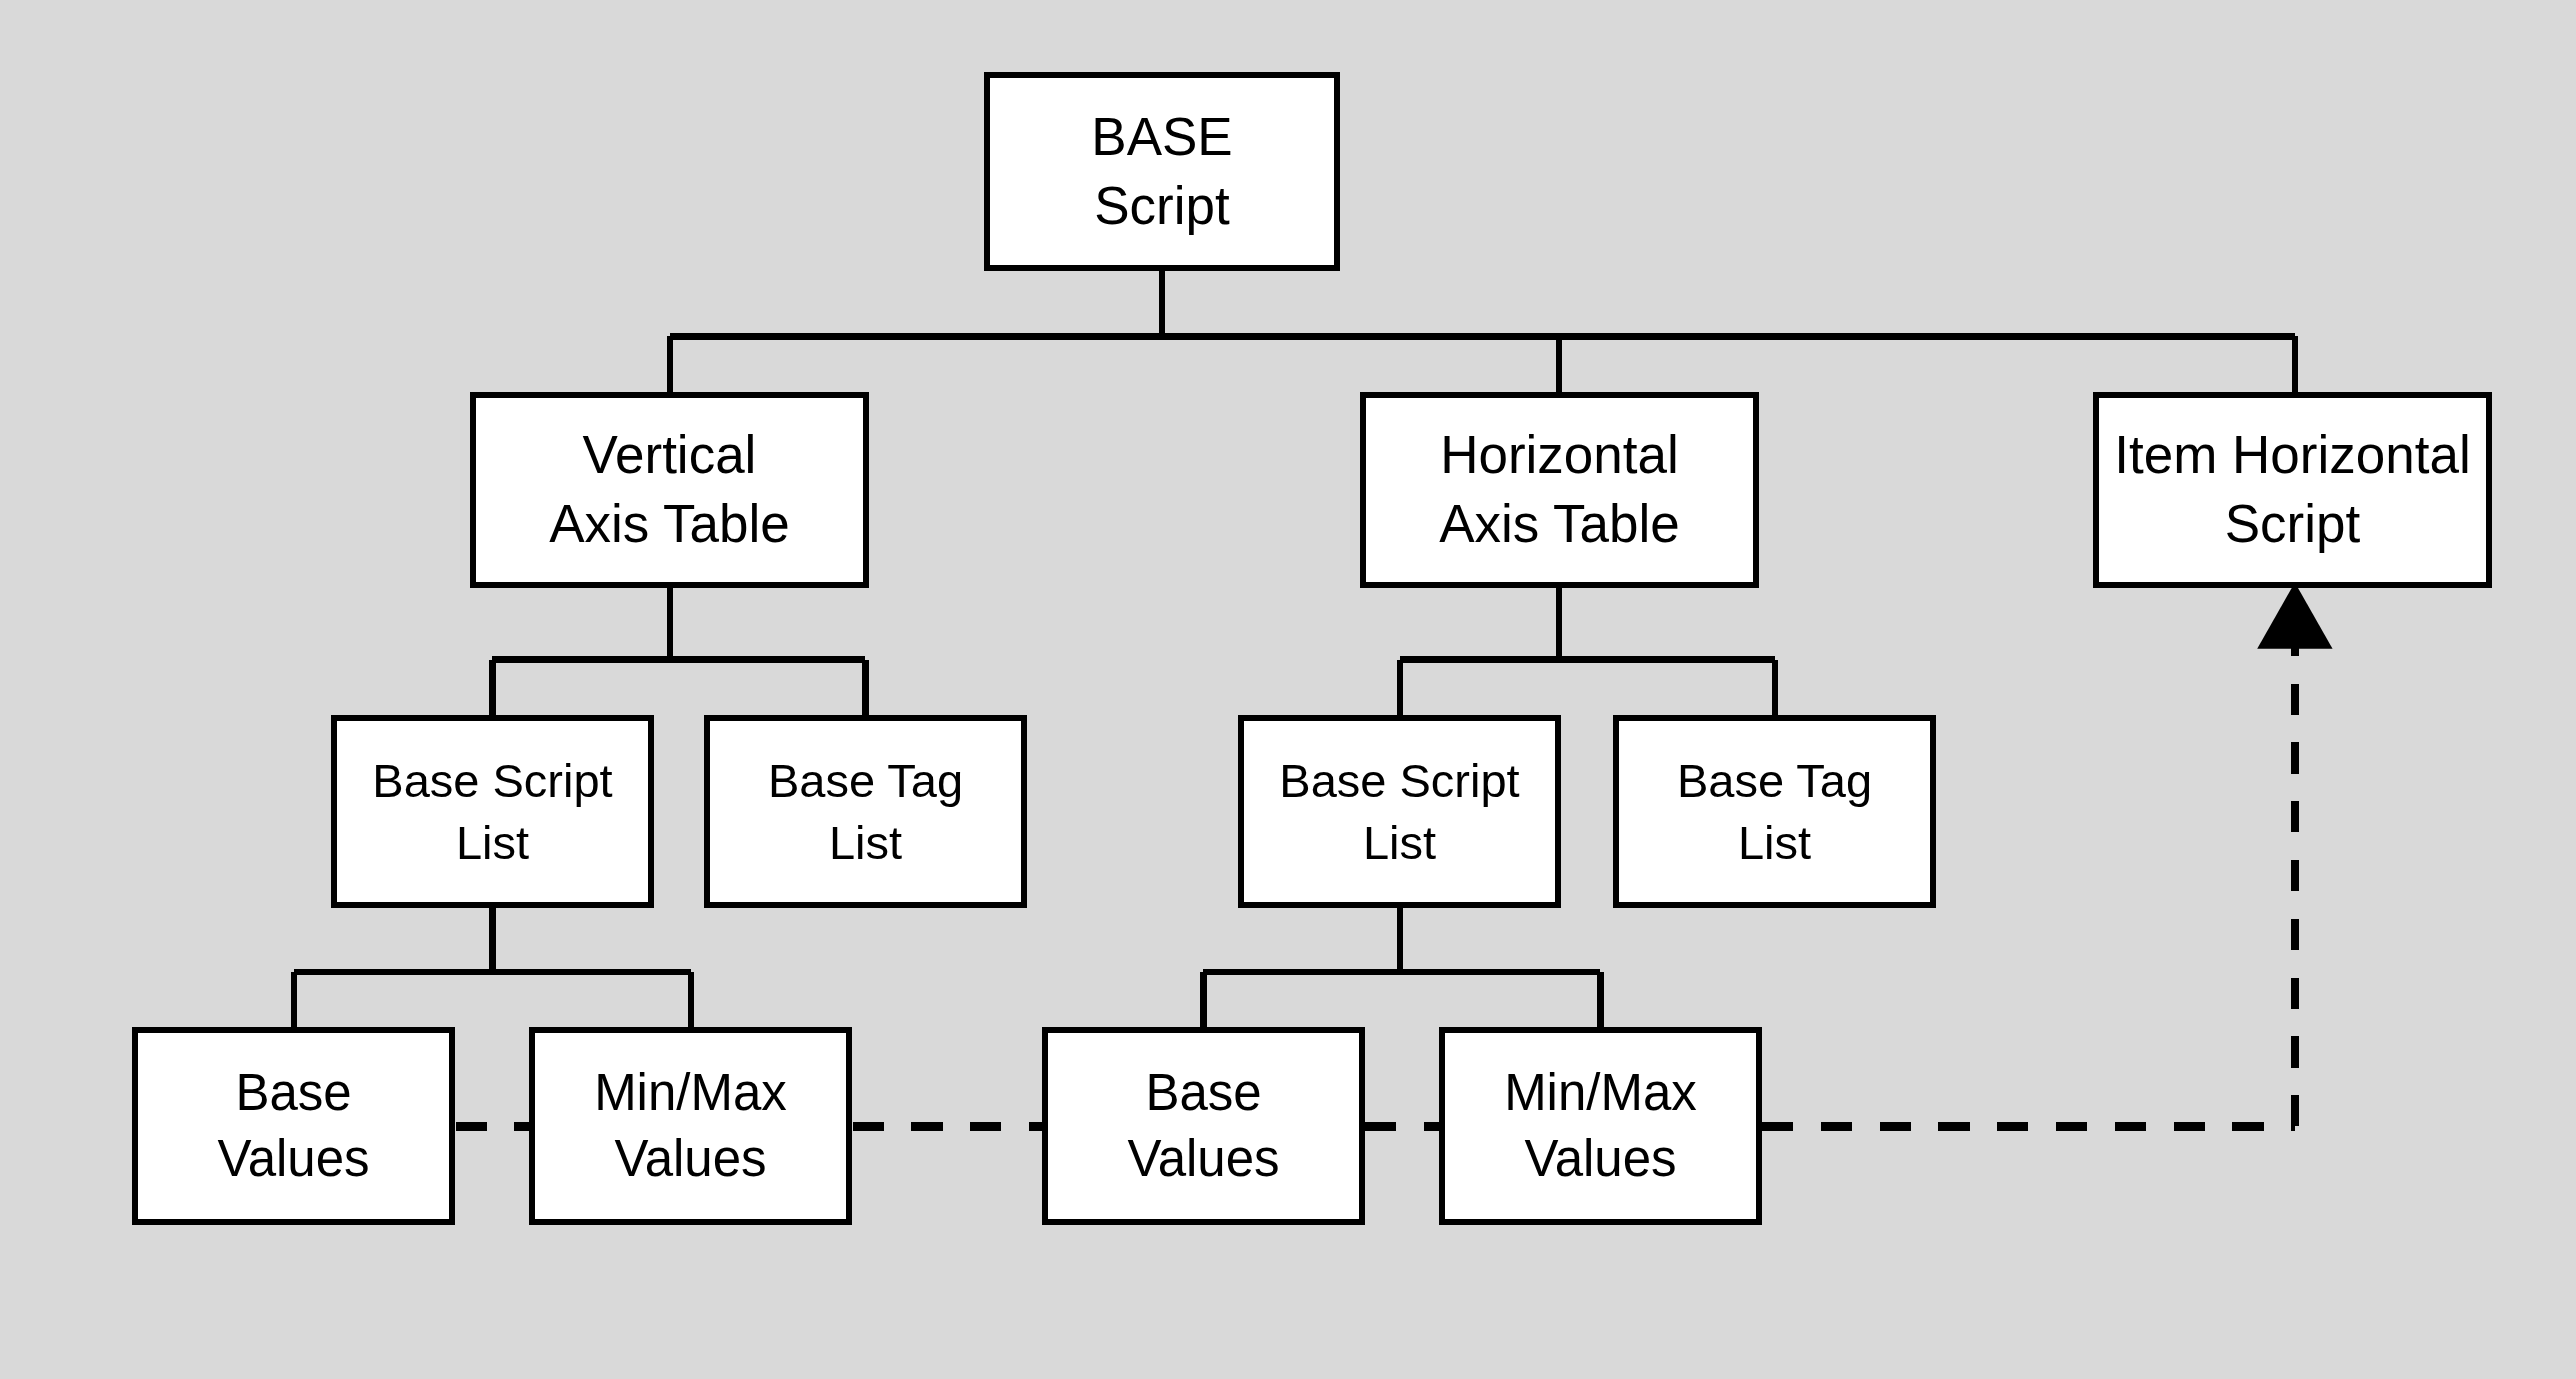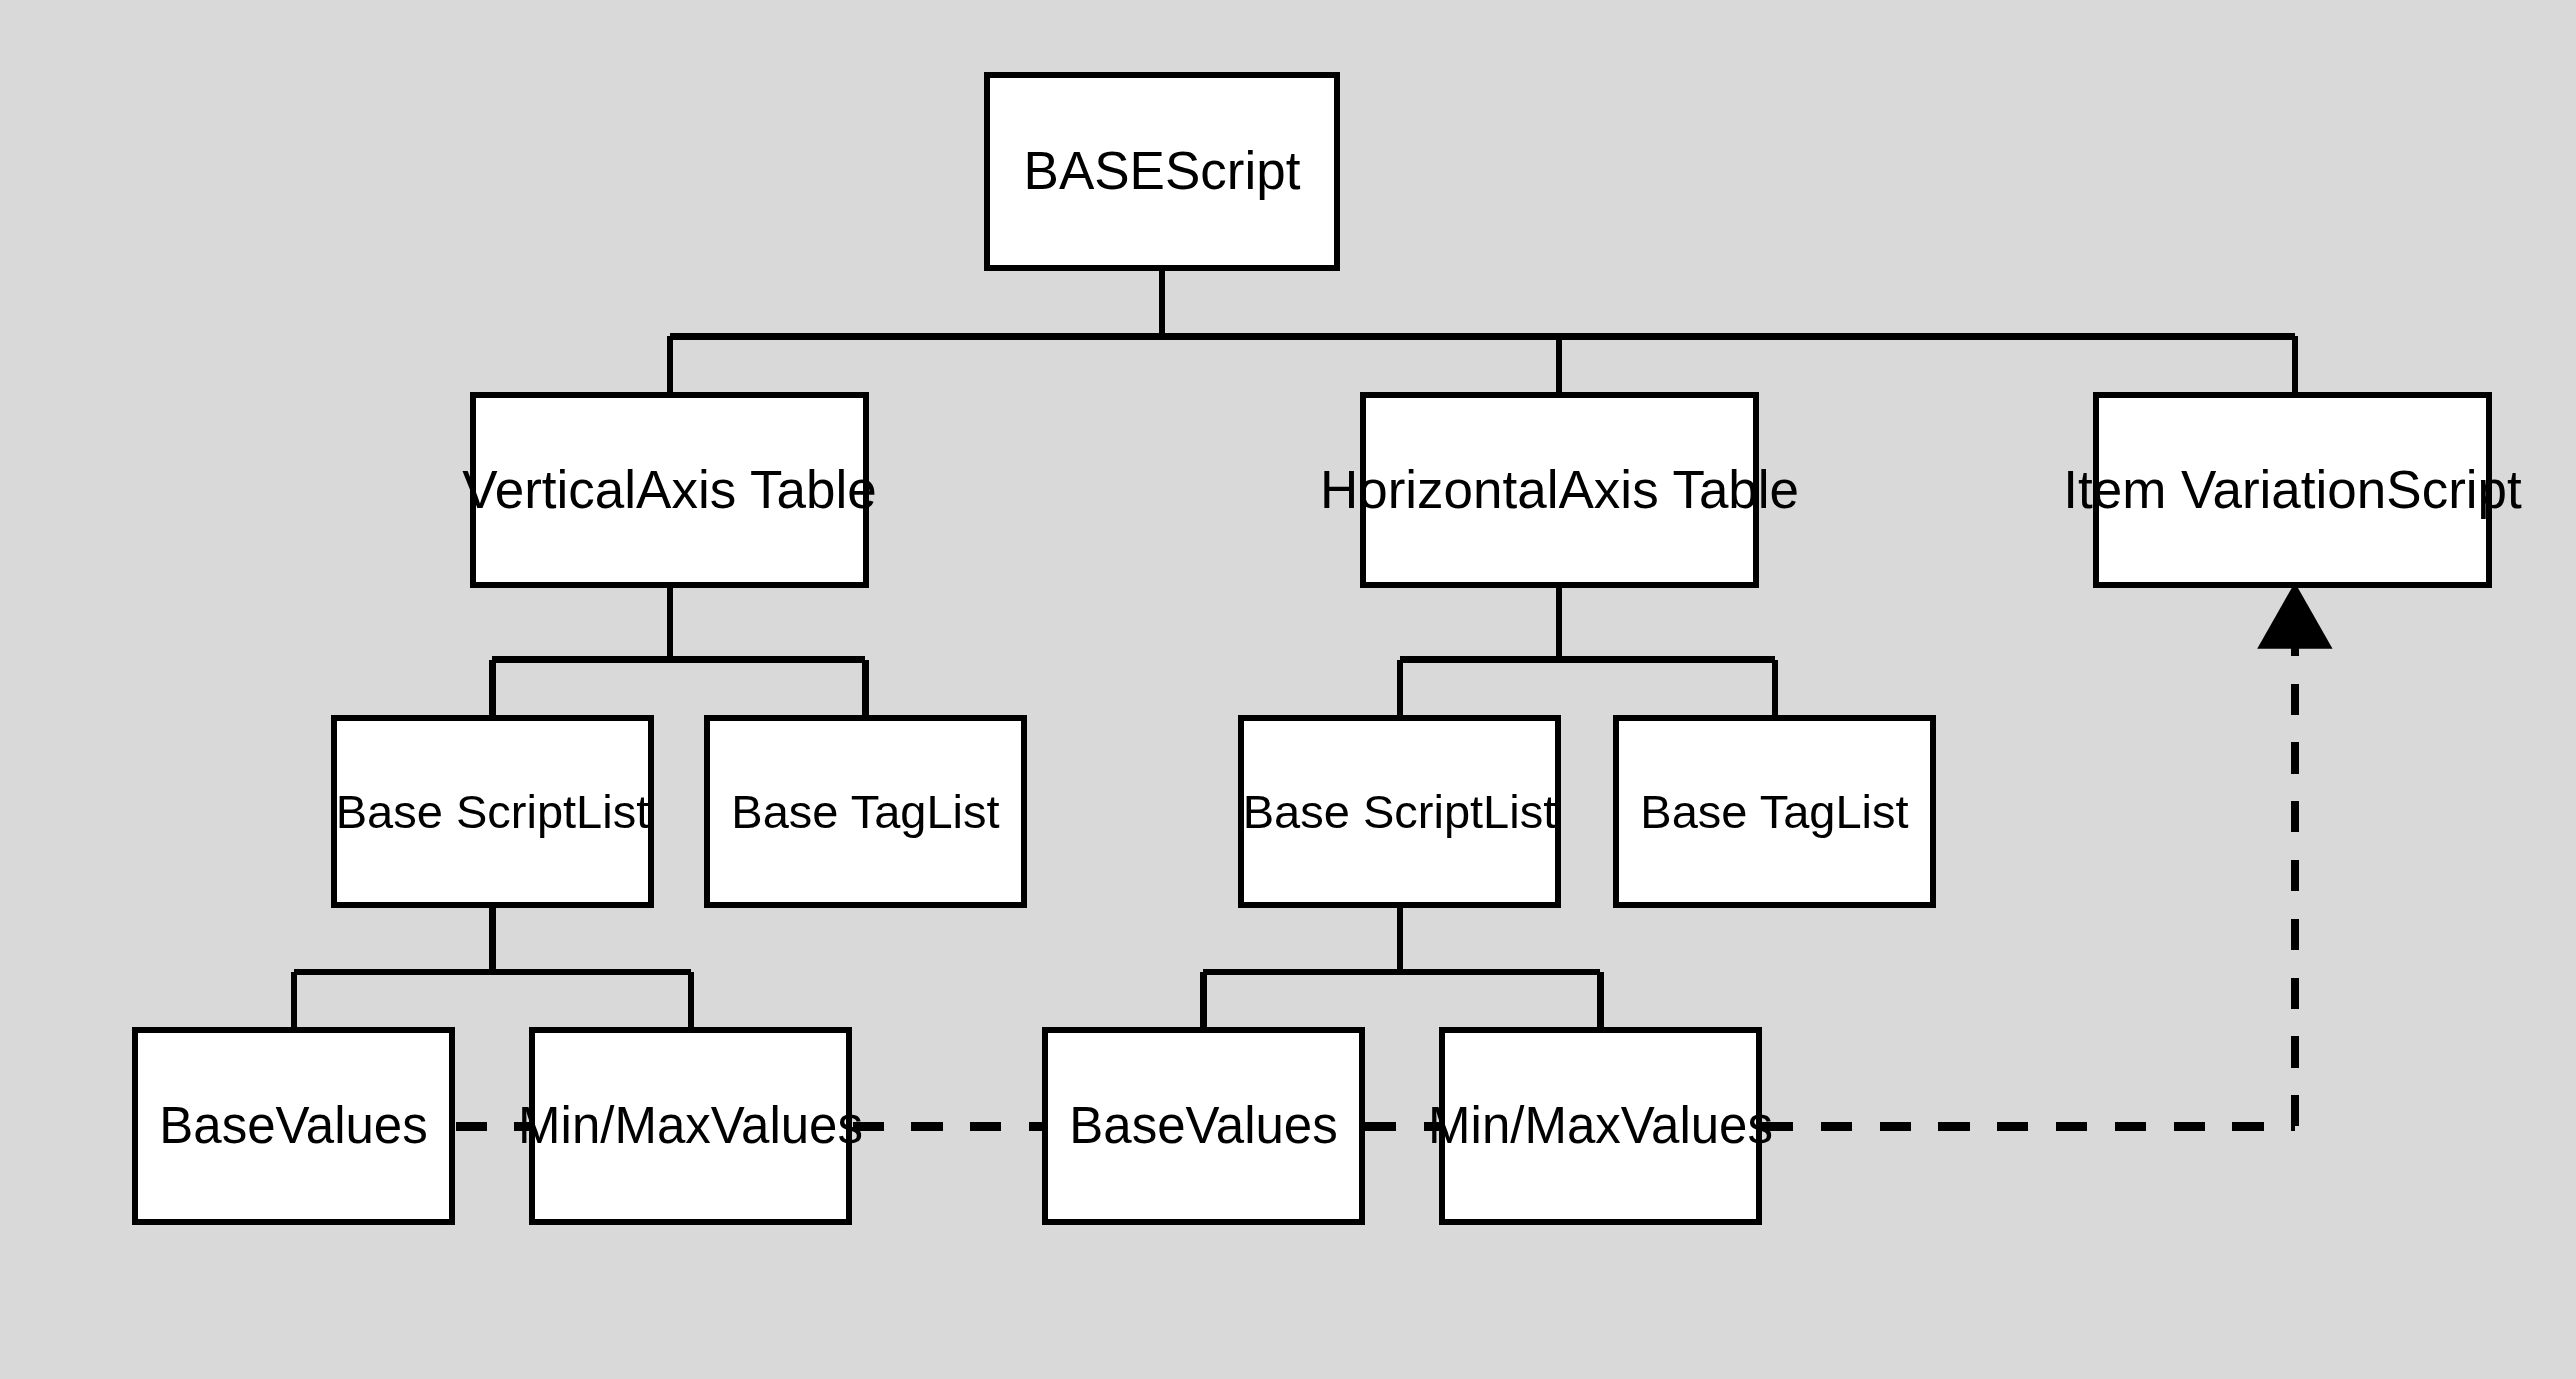--- a/index.html
+++ b/index.html
@@ -20,21 +20,21 @@
     left: 0; top: 0;
     width: 2576px;
     height: 1380px;
   }
   .node {
     position: absolute;
     background: #ffffff;
     border: 6.4px solid #000000;
     box-sizing: border-box;
     display: flex;
-    flex-direction: row;
+    flex-direction: column;
     align-items: center;
     justify-content: center;
     color: #000000;
     z-index: 2;
   }
   .node .line {
     display: block;
     text-align: center;
     white-space: nowrap;
     line-height: 1.30;
@@ -106,21 +106,21 @@
     <span class="line t-big">Vertical</span>
     <span class="line t-big">Axis Table</span>
   </div>
 
   <div class="node" style="left:1360px; top:392px; width:399px; height:196px;">
     <span class="line t-big">Horizontal</span>
     <span class="line t-big">Axis Table</span>
   </div>
 
   <div class="node" style="left:2093px; top:392px; width:399px; height:196px;">
-    <span class="line t-big">Item Variation</span>
+    <span class="line t-big">Item Horizontal</span>
     <span class="line t-big">Script</span>
   </div>
 
   <div class="node" style="left:331px; top:715px; width:323px; height:193px;">
     <span class="line t-nar">Base Script</span>
     <span class="line t-nar">List</span>
   </div>
 
   <div class="node" style="left:704px; top:715px; width:323px; height:193px;">
     <span class="line t-nar">Base Tag</span>

